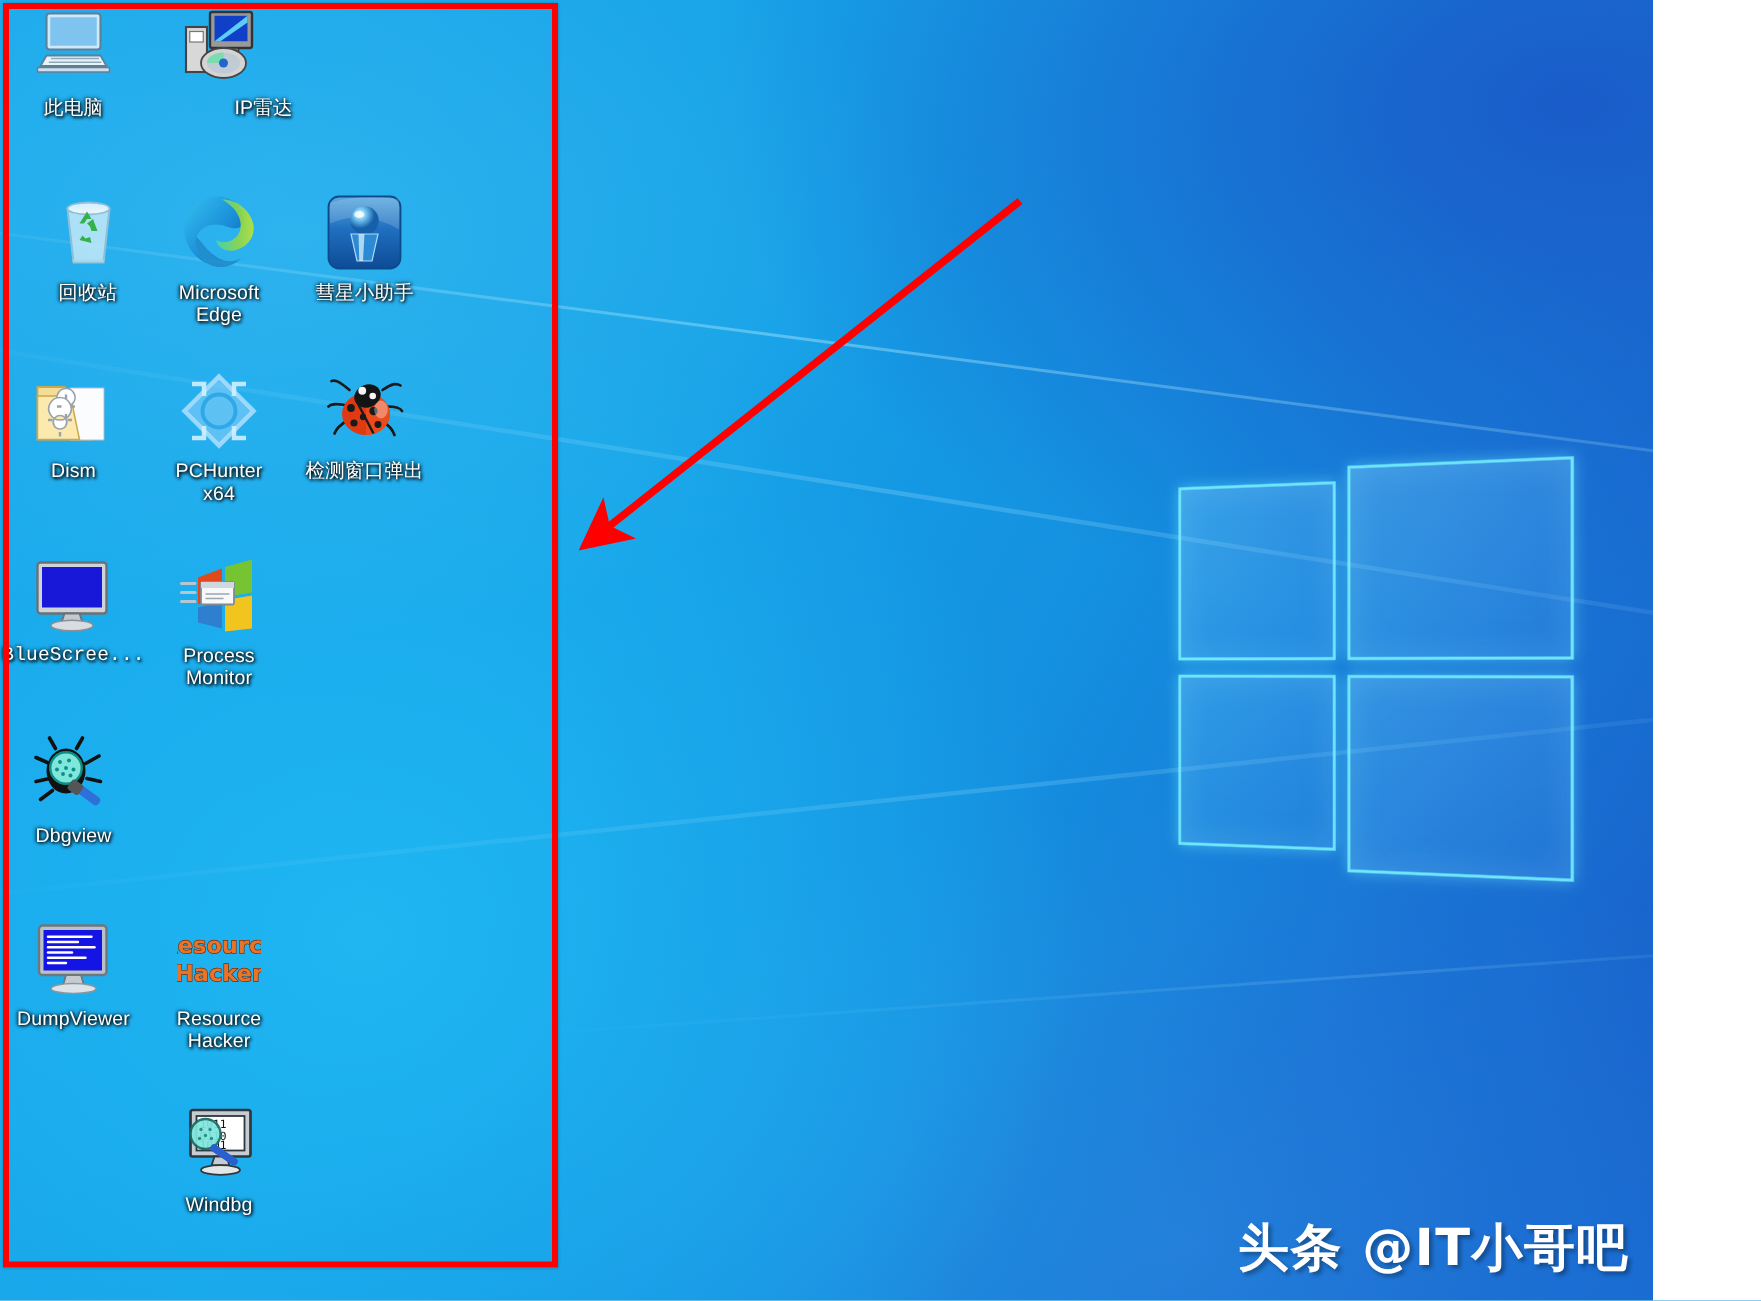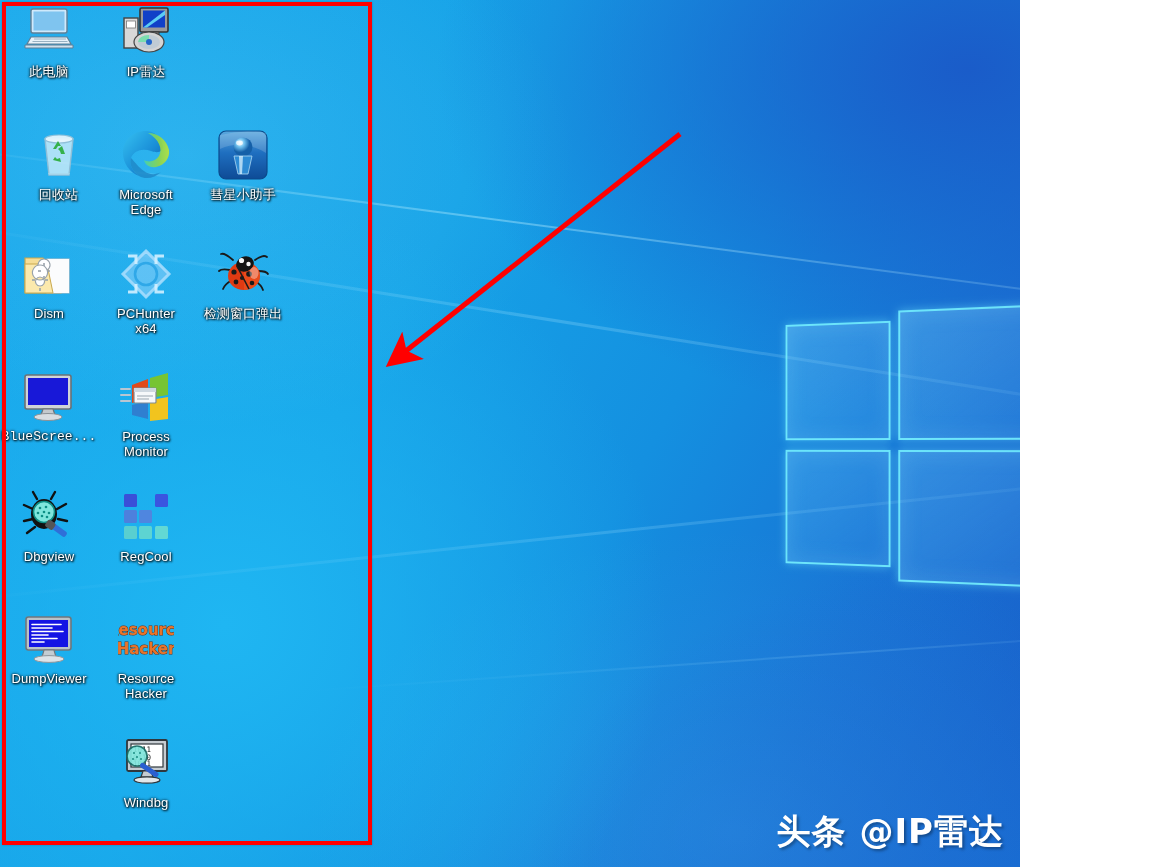--- a/index.html
+++ b/index.html
@@ -5,21 +5,21 @@
 <style>
   * { box-sizing: border-box; }
   html, body {
     margin: 0; padding: 0;
     width: 1174px; height: 867px;
     overflow: hidden;
     font-family: "Liberation Sans", "DejaVu Sans", sans-serif;
   }
   #desktop {
     position: relative;
-    width: 1020px; height: 867px;
+    width: 1102px; height: 867px;
     overflow: hidden;
     background: #12a5e6;
   }
 
   
   .wp-layer { position: absolute; inset: 0; }
   .wp-base {
     background:
       radial-gradient(ellipse 70% 80% at 22% 72%, #1fb6f2 0%, rgba(31,182,242,0) 62%),
       radial-gradient(ellipse 90% 70% at 95% 8%, #1a5cc9 0%, rgba(26,92,201,0) 58%),
@@ -143,21 +143,21 @@
     <rect x="12.5" y="7.5" width="31" height="19" fill="#7fc4ef"></rect>
     <path d="M6 40 L50 40 L46 33 L10 33 Z" fill="#e8f2f9" stroke="#5f7f96" stroke-width="1.2"></path>
     <path d="M4 41 h48 v3 H4 z" fill="#cfe0ec" stroke="#5f7f96" stroke-width="1"></path>
     <g stroke="#8fa9bb" stroke-width="0.9">
       <line x1="13" y1="35" x2="45" y2="35"></line>
               <line x1="11.5" y1="37.5" x2="46.5" y2="37.5"></line>
     </g>
           </svg></div>
         <div class="icon-label">此电脑</div>
       </div>
-      <div class="icon-cell" style="left: 97px; top: 4px;">
+      <div class="icon-cell" style="left: 97px; top: 4px; text-align: right;">
         <div class="icon-art"><svg viewBox="0 0 56 56">
     <rect x="6" y="14" width="14" height="30" fill="#d8d8d8" stroke="#444" stroke-width="1.4"></rect>
     <rect x="8.5" y="17" width="9" height="7" fill="#fff" stroke="#777" stroke-width="0.8"></rect>
     <rect x="22" y="4" width="28" height="24" rx="1.5" fill="#9a9a9a" stroke="#333" stroke-width="1.6"></rect>
     <rect x="25" y="6.5" width="22" height="17" fill="#1040c8"></rect>
     <path d="M25 23.5 L47 6.5 L47 11 L29 23.5 Z" fill="#6ff0ff" opacity="0.8"></path>
     <rect x="31" y="28" width="10" height="4" fill="#8a8a8a" stroke="#333" stroke-width="1"></rect>
     <ellipse cx="31" cy="38" rx="15" ry="10" fill="#d4d4d4" stroke="#444" stroke-width="1.2"></ellipse>
     <ellipse cx="31" cy="38" rx="11" ry="7" fill="#b8c8d4" opacity="0.7"></ellipse>
     <path d="M20 38 a11 7 0 0 1 11 -7 l0 7 z" fill="#6fe0a8" opacity="0.85"></path>
@@ -333,32 +333,20 @@
       <circle cx="21" cy="27" r="1.3"></circle>
               <circle cx="26" cy="28" r="1.3"></circle>
               <circle cx="17" cy="24" r="1.3"></circle>
       <circle cx="23" cy="23" r="1.3"></circle>
     </g>
     <rect x="29" y="31" width="22" height="6" rx="2.5" fill="#2f6fd8" transform="rotate(36 29 31)"></rect>
     <rect x="28" y="30" width="9" height="8" rx="2" fill="#555" transform="rotate(36 28 30)"></rect>
           </svg></div>
         <div class="icon-label">Dbgview</div>
       </div>
-      <div class="icon-cell" style="left: 97px; top: 489px;">
-        <div class="icon-art"><svg viewBox="0 0 56 56">
-    <rect x="6" y="5" width="13" height="13" rx="1.5" fill="#3a4fd8"></rect>
-    <rect x="37" y="5" width="13" height="13" rx="1.5" fill="#3a55e0"></rect>
-    <rect x="6" y="21" width="13" height="13" rx="1.5" fill="#4d80dd"></rect>
-    <rect x="21" y="21" width="13" height="13" rx="1.5" fill="#4f86df"></rect>
-    <rect x="6" y="37" width="13" height="13" rx="1.5" fill="#59cfd0"></rect>
-    <rect x="21" y="37" width="13" height="13" rx="1.5" fill="#5dd4d2"></rect>
-    <rect x="37" y="37" width="13" height="13" rx="1.5" fill="#62d8d4"></rect>
-          </svg></div>
-        <div class="icon-label">RegCool</div>
-      </div>
       <div class="icon-cell" style="left: 0px; top: 611px;">
         <div class="icon-art"><svg viewBox="0 0 56 56">
     <rect x="5" y="6" width="45" height="33" rx="2.5" fill="#b9c2c9" stroke="#6f777d" stroke-width="1.6"></rect>
     <rect x="8" y="9" width="39" height="27" fill="#1414e4"></rect>
     <g stroke="#ffffff" stroke-width="1.6" stroke-linecap="round">
       <line x1="11" y1="13.5" x2="40" y2="13.5"></line>
               <line x1="11" y1="17" x2="31" y2="17"></line>
       <line x1="11" y1="20.5" x2="42" y2="20.5"></line>
               <line x1="11" y1="24" x2="27" y2="24"></line>
       <line x1="11" y1="27.5" x2="36" y2="27.5"></line>
@@ -405,15 +393,15 @@
 
   <svg id="red-arrow" viewBox="0 0 1174 867">
     <defs>
       <marker id="ah" markerWidth="7" markerHeight="7" refX="5.4" refY="3.5" orient="auto">
         <path d="M7,3.5 L0,7 L1.7,3.5 L0,0 Z" fill="#ff0000"></path>
       </marker>
     </defs>
     <line id="arrow-line" stroke="#ff0000" stroke-width="5" stroke-linecap="butt" marker-end="url(#ah)" x1="680" y1="134" x2="392" y2="362"></line>
   </svg>
 
-  <div id="watermark">头条 @IP雷达</div>
+  <div id="watermark">头条 @IT小哥吧</div>
 
 </div>
 
 </body></html>

